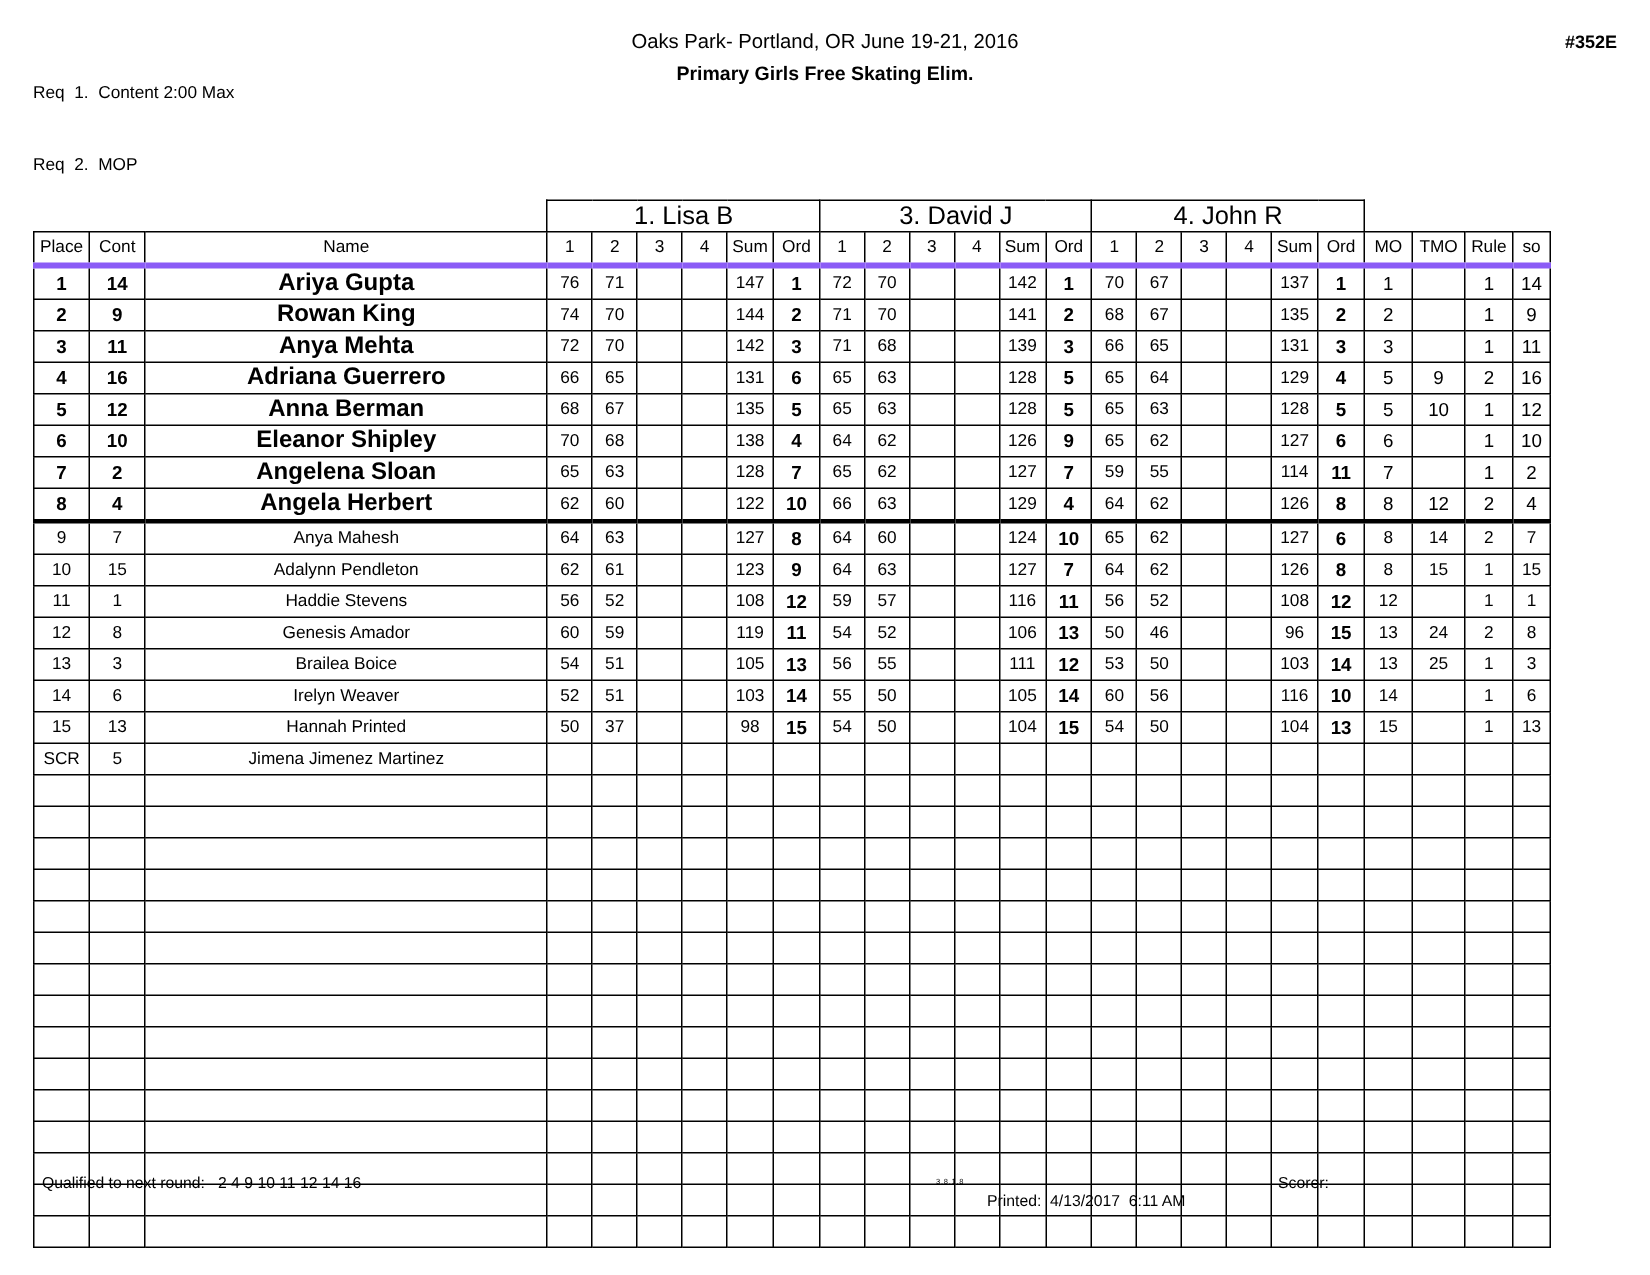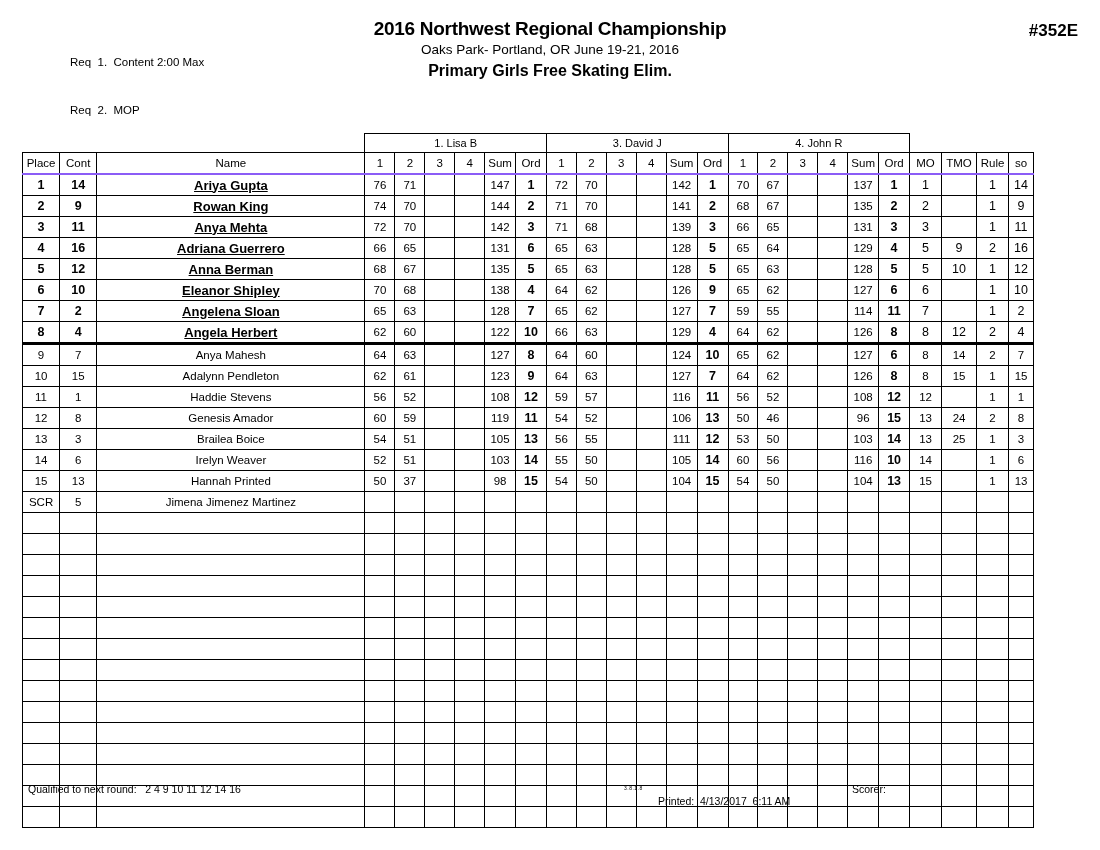--- a/index.html
+++ b/index.html
@@ -18,54 +18,54 @@
 
   
   .reqs {
     position: absolute;
     left: 22px;
     top: 22px;
     font-size: 11.5px;
     line-height: 16px;
     white-space: pre;
   }
-  .req-line { white-space: pre; margin-left: 48px; }
+  .req-line { white-space: pre; }
 
   .titleblock {
     position: absolute;
     left: 180px;
     top: 18px;
     width: 740px;
     text-align: center;
   }
   .title-main {
     font-size: 19px;
     font-weight: bold;
     letter-spacing: -0.3px;
     line-height: 22px;
   }
   .title-sub {
     font-size: 13.5px;
     line-height: 19px;
   }
   .title-event {
-    font-size: 16px;
+    font-size: 13px;
     font-weight: bold;
     line-height: 24px;
   }
   .title-org {
     font-size: 14.5px;
     line-height: 22px;
   }
 
   .docnum {
     position: absolute;
     right: 22px;
     top: 21px;
-    font-size: 17px;
+    font-size: 12px;
     font-weight: bold;
   }
 
   
   .sheet {
     position: absolute;
     left: 22px;
     top: 133px;
     width: 1012px;
   }
@@ -83,40 +83,40 @@
     vertical-align: middle;
     overflow: hidden;
     white-space: nowrap;
   }
   
   tr.judgebar td { height: 18px; border-bottom: 1px solid #000; }
   td.nb { border: none !important; }
   td.jname {
     text-align: left;
     padding-left: 5px;
-    font-size: 11px;
+    font-size: 17px;
   }
 
   td.hdr { font-size: 11.5px; }
   td.name { text-align: left; padding-left: 5px; }
   td.place, td.cont { text-align: center; }
 
   tr.topgroup td { font-weight: bold; font-size: 12.5px; }
-  tr.topgroup td.name { font-size: 13px; text-decoration: underline; }
+  tr.topgroup td.name { font-size: 16px; }
   tr.topgroup td.score { font-weight: normal; font-size: 11.5px; }
   tr.topgroup td.sum { font-weight: normal; font-size: 11.5px; }
   tr.topgroup td.mo, tr.topgroup td.tmo, tr.topgroup td.rule, tr.topgroup td.so { font-weight: normal; }
 
   td.ord { font-weight: bold; font-size: 12.5px; }
 
   
   td.thickleft { border-left: 3px solid #000; }
   td.thickright { border-right: 3px solid #000; }
   tr.cutline td { border-bottom: 3px solid #000; }
-  tr.hdrrow td { border-bottom: 2px solid #8b5cf6; }
+  tr.hdrrow td { border-bottom: 4px solid #8b5cf6; }
 
   
   .footer {
     position: absolute;
     left: 22px;
     top: 783px;
     width: 912px;
     height: 18px;
     font-size: 10.5px;
   }
@@ -127,21 +127,20 @@
 </style>
 </head>
 <body>
 
 <div class="reqs">
   <div class="req-line">Req  1.  Content 2:00 Max</div>
   <div class="req-line">Req  2.  MOP</div>
 </div>
 
 <div class="titleblock">
-  <div class="title-main">2016 Northwest Regional Championship</div>
   <div class="title-sub">Oaks Park- Portland, OR  June 19-21, 2016</div>
   <div class="title-event">Primary Girls Free Skating Elim.</div>
 </div>
 
 <div class="docnum">#352E</div>
 
 <div class="sheet">
   <table class="grid">
     <colgroup>
       <col style="width:36px">

